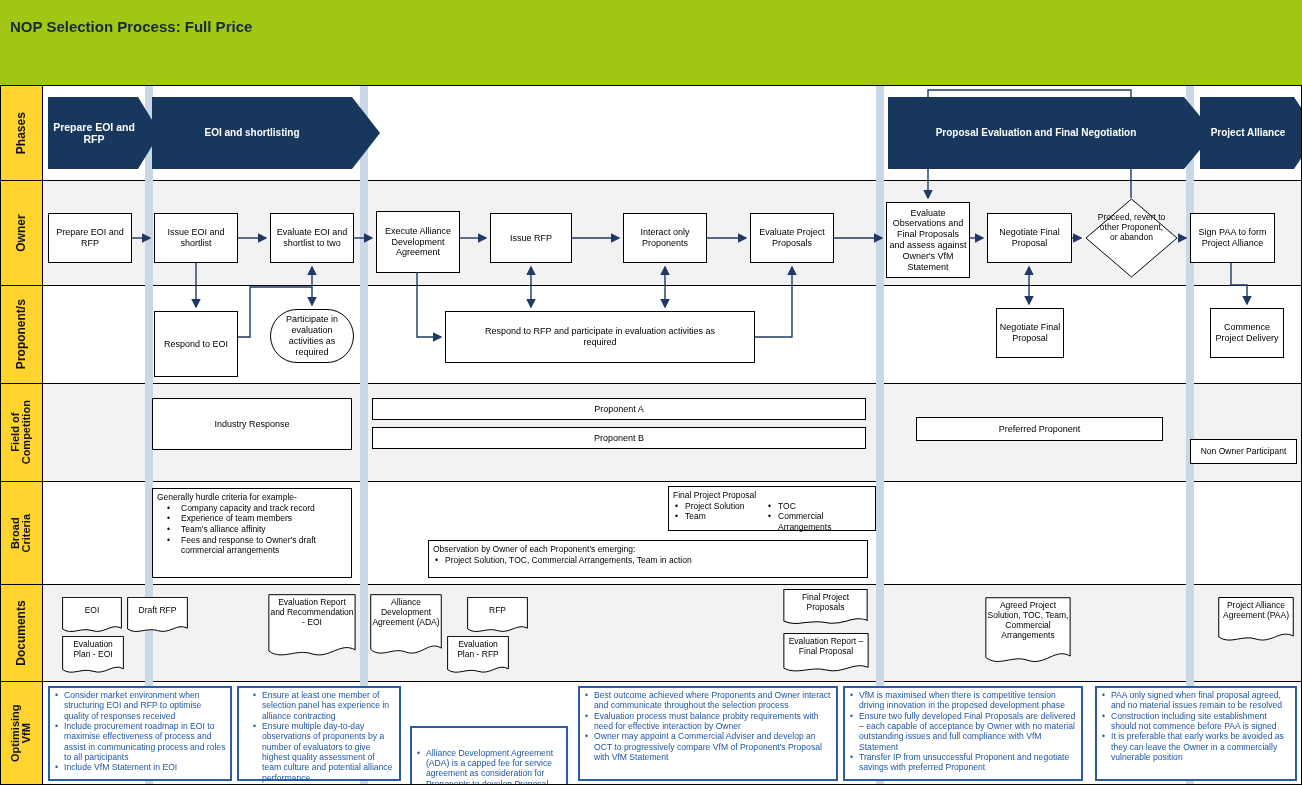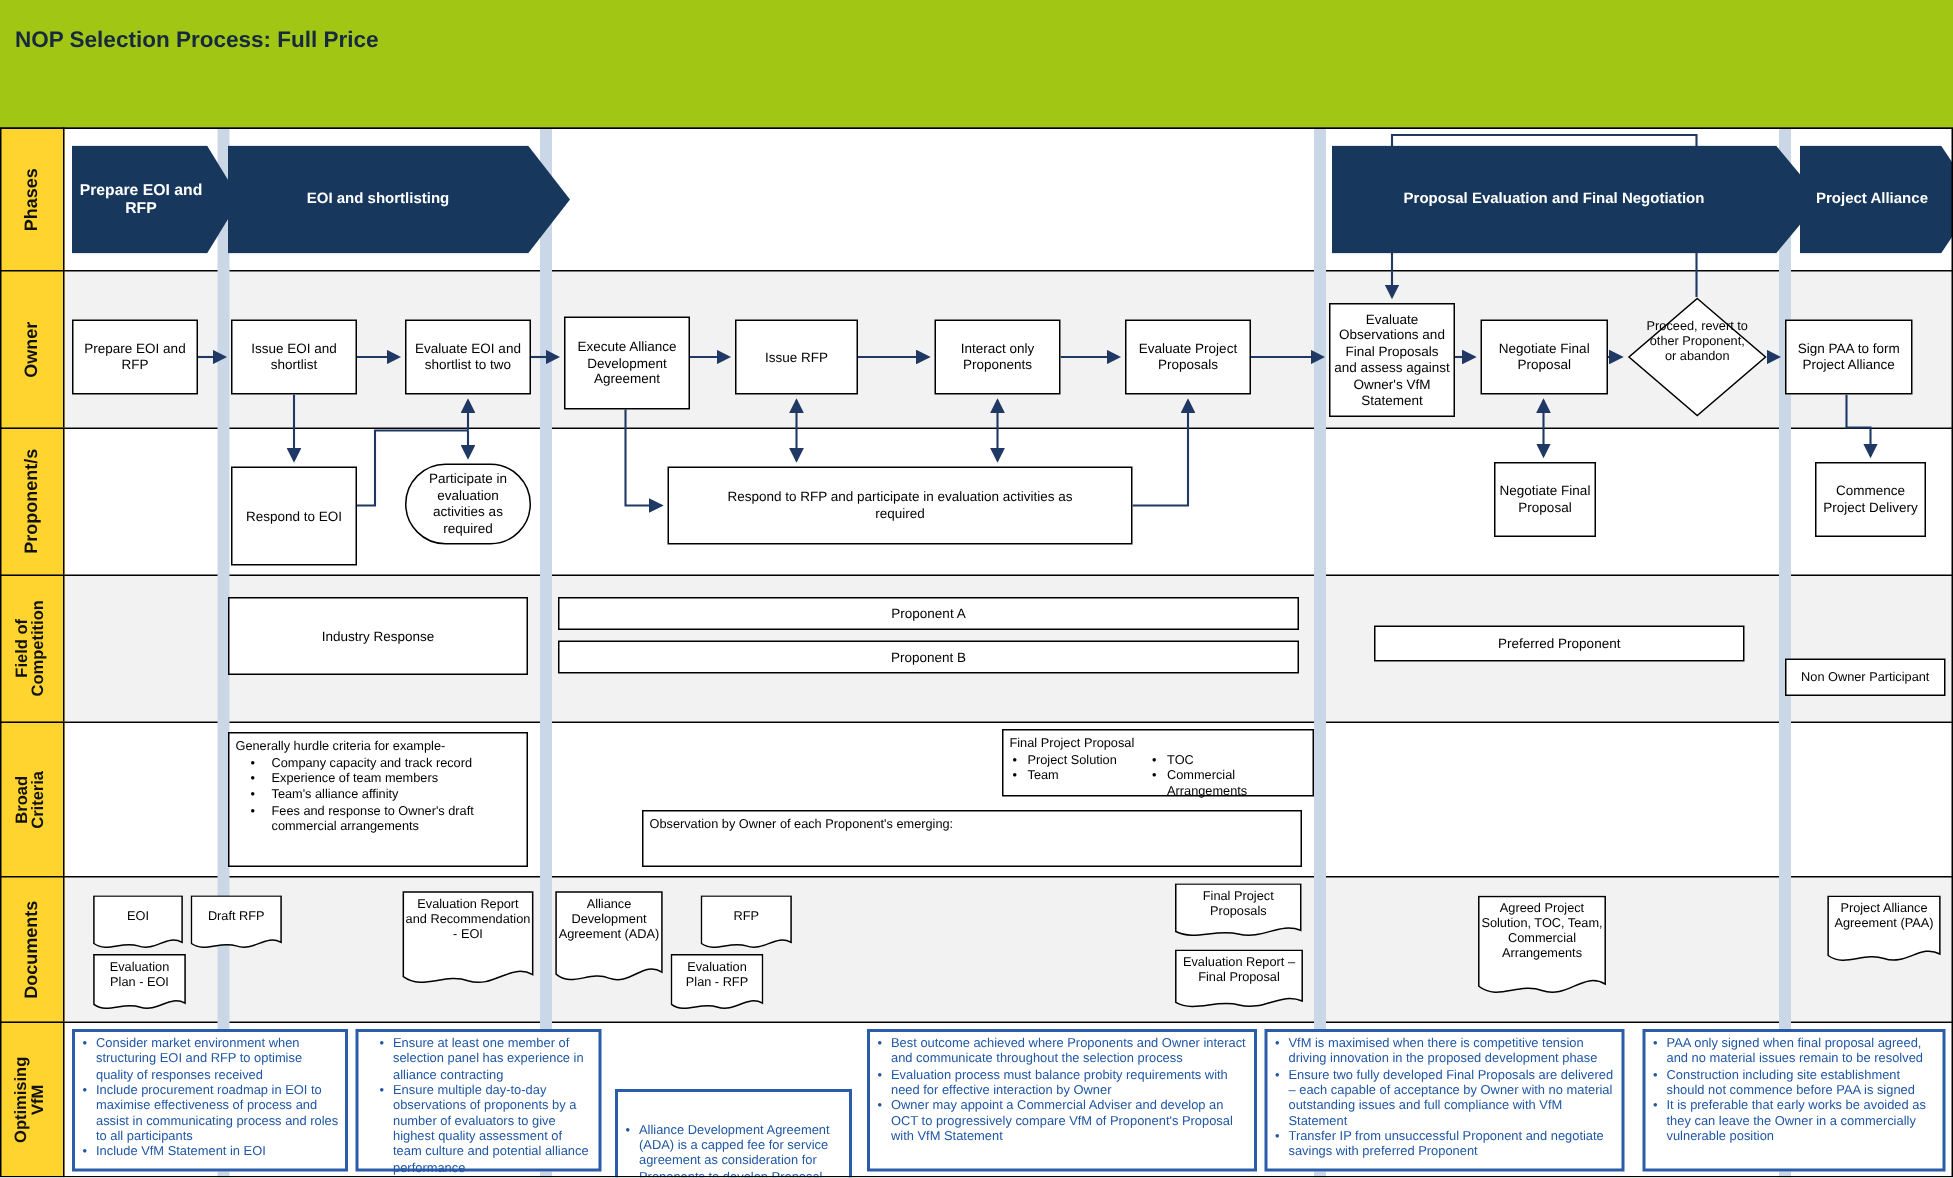--- a/index.html
+++ b/index.html
@@ -221,20 +221,23 @@
     <span class="hd">Final Project Proposal</span>
     <div class="fpp-grid">
       <div>Project Solution</div>
       <div>TOC</div>
       <div>Team</div>
       <div>Commercial Arrangements</div>
     </div>
   </div>
   <div class="cbox tight" style="left:428px;top:540px;width:440px;height:38px;">
     <span class="hd">Observation by Owner of each Proponent's emerging:</span>
+    <ul>
+        <li>Project Solution, TOC, Commercial Arrangements, Team in action</li>
+      </ul>
   </div>
 
   <div class="doc" style="left:62px;top:597px;width:60px;height:40px;">
     <svg viewBox="0 0 100 100" preserveAspectRatio="none">
         <path d="M1,1 L99,1 L99,78 C82,64 70,94 50,84 C32,75 16,96 1,80 Z" fill="#fff" stroke="#000" vector-effect="non-scaling-stroke"></path>
       </svg>
     <span style="top:8px;">EOI</span>
   </div>
   <div class="doc" style="left:127px;top:597px;width:61px;height:40px;">
     <svg viewBox="0 0 100 100" preserveAspectRatio="none">

